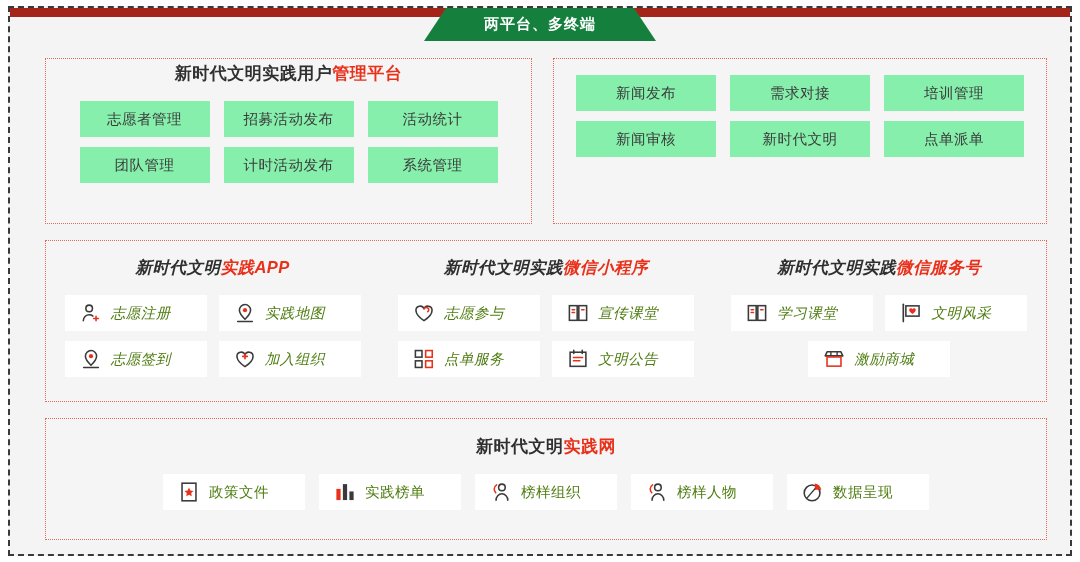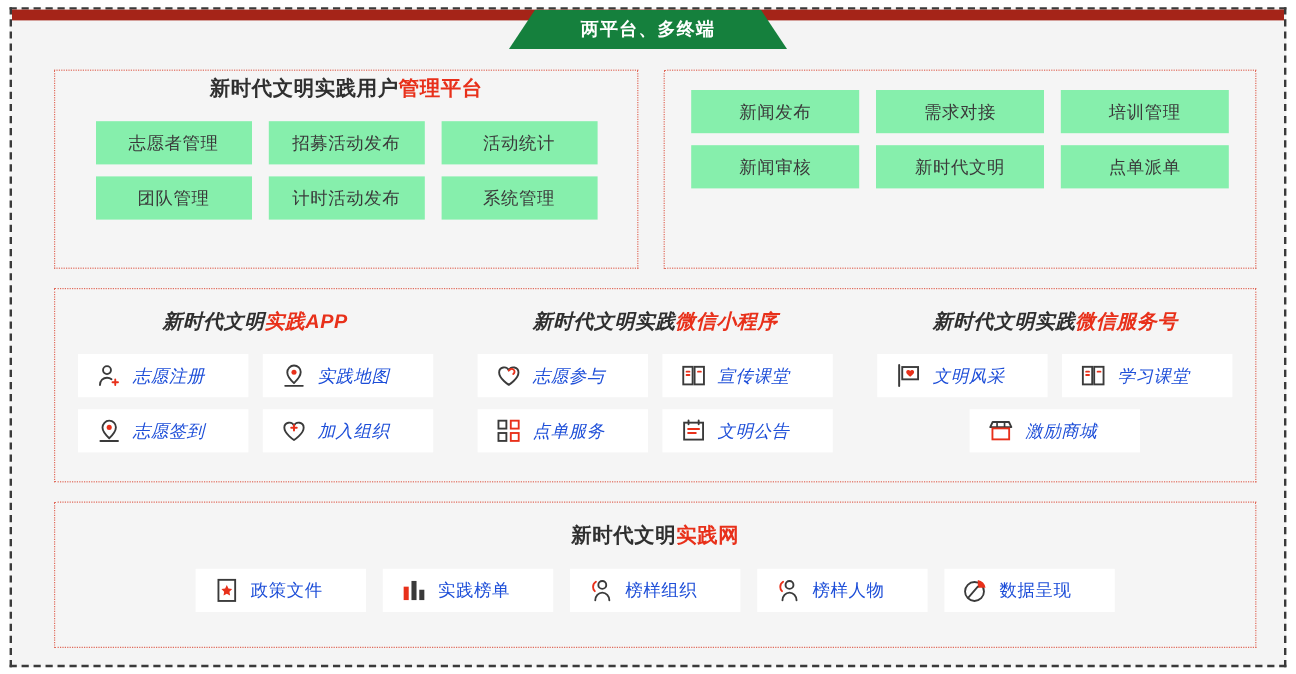--- a/index.html
+++ b/index.html
@@ -69,21 +69,21 @@
     justify-content: center;
     letter-spacing: 0.5px;
   }
 
   
   .ibtn {
     background: #ffffff;
     display: flex;
     align-items: center;
     font-size: 14.5px;
-    color: #1d4ed8;
+    color: #4d7c0f;
     letter-spacing: 0.5px;
   }
   .ibtn .ic {
     width: 22px; height: 22px;
     margin-right: 9px;
     flex: 0 0 22px;
     display: flex; align-items: center; justify-content: center;
   }
   .ibtn .lbl { white-space: nowrap; }
 
@@ -298,38 +298,38 @@
 
       <div class="term-col">
         <div class="panel-title">
           <span>新时代文明实践</span><span class="hl">微信服务号</span>
         </div>
         <div class="term-grid">
 
           <div class="ibtn">
             <span class="ic">
               <svg width="22" height="22" viewBox="0 0 24 24" fill="none">
-                <path d="M3.6 2.4v19" stroke="#3a3a3a" stroke-width="1.8" stroke-linecap="round"></path>
-                <rect x="6.4" y="4.2" width="14.4" height="11.2" stroke="#3a3a3a" stroke-width="1.7"></rect>
-                <path d="M13.6 13c-2-1.4-3.6-2.8-3.6-4.2a1.9 1.9 0 0 1 3.6-.9 1.9 1.9 0 0 1 3.6.9c0 1.4-1.6 2.8-3.6 4.2z" fill="#e8301a"></path>
-              </svg>
-            </span>
-            <span class="lbl">文明风采</span>
-          </div>
-
-          <div class="ibtn">
-            <span class="ic">
-              <svg width="22" height="22" viewBox="0 0 24 24" fill="none">
                 <rect x="2.6" y="4" width="8.5" height="16" stroke="#3a3a3a" stroke-width="1.7"></rect>
                 <rect x="12.9" y="4" width="8.5" height="16" stroke="#3a3a3a" stroke-width="1.7"></rect>
                 <path d="M5.6 8.4h2.6M5.6 11.4h2.6" stroke="#e8301a" stroke-width="1.7" stroke-linecap="round"></path>
                 <path d="M16 8.4h2.6" stroke="#e8301a" stroke-width="1.7" stroke-linecap="round"></path>
               </svg>
             </span>
             <span class="lbl">学习课堂</span>
+          </div>
+
+          <div class="ibtn">
+            <span class="ic">
+              <svg width="22" height="22" viewBox="0 0 24 24" fill="none">
+                <path d="M3.6 2.4v19" stroke="#3a3a3a" stroke-width="1.8" stroke-linecap="round"></path>
+                <rect x="6.4" y="4.2" width="14.4" height="11.2" stroke="#3a3a3a" stroke-width="1.7"></rect>
+                <path d="M13.6 13c-2-1.4-3.6-2.8-3.6-4.2a1.9 1.9 0 0 1 3.6-.9 1.9 1.9 0 0 1 3.6.9c0 1.4-1.6 2.8-3.6 4.2z" fill="#e8301a"></path>
+              </svg>
+            </span>
+            <span class="lbl">文明风采</span>
           </div>
 
           <div class="ibtn">
             <span class="ic">
               <svg width="22" height="22" viewBox="0 0 24 24" fill="none">
                 <path d="M2.4 8.6h19.2L19.4 4H4.6L2.4 8.6z" stroke="#3a3a3a" stroke-width="1.7" stroke-linejoin="round"></path>
                 <path d="M8.6 4v4.6M15.4 4v4.6" stroke="#3a3a3a" stroke-width="1.5"></path>
                 <rect x="4.4" y="9.8" width="15.2" height="10" stroke="#e8301a" stroke-width="1.7"></rect>
               </svg>
             </span>

